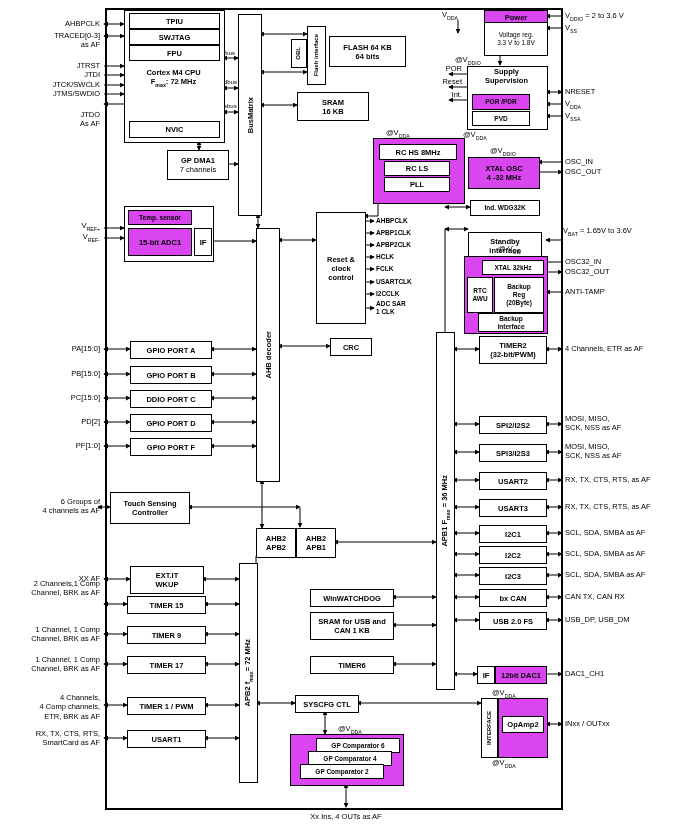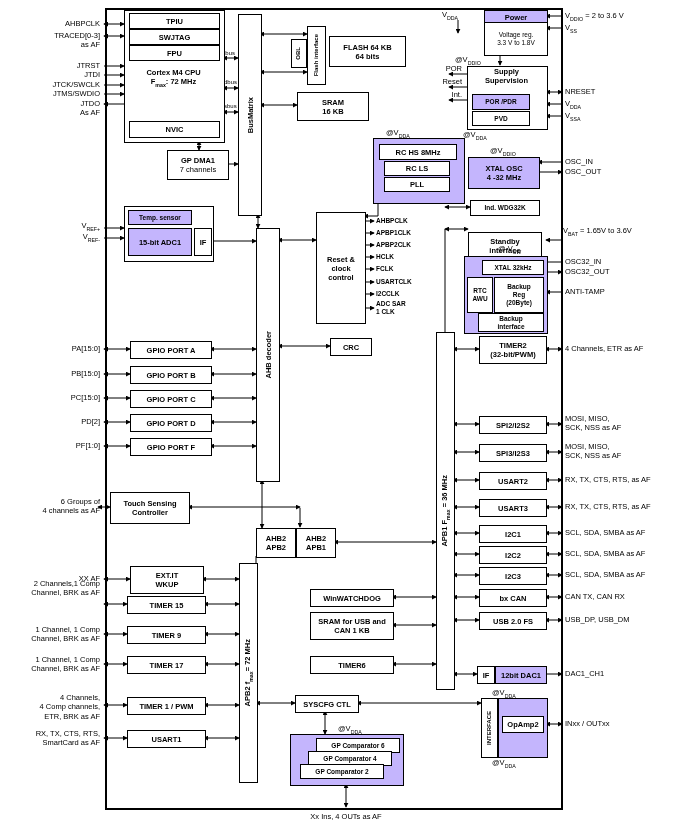--- a/index.html
+++ b/index.html
@@ -6,21 +6,21 @@
   html,body{margin:0;padding:0}
   body{width:680px;height:834px;position:relative;background:#fff;font-family:"Liberation Sans",sans-serif;color:#000;overflow:hidden}
   .chip{position:absolute;border:2px solid #000;background:#fff;z-index:1}
   #wires{position:absolute;left:0;top:0;z-index:2}
   #wires line{stroke:#000;stroke-width:1}
   #wires .d{marker-start:url(#m);marker-end:url(#m)}
   #wires .e{marker-end:url(#m)}
   .b,.cont,.lbl{position:absolute;z-index:3}
   .b{border:1px solid #000;background:#fff;display:flex;align-items:center;justify-content:center;text-align:center;font-size:7.5px;font-weight:bold;line-height:1.2;white-space:pre-line}
   .cont{border:1px solid #000;background:#fff}
-  .g{background:#c4b5fd}
+  .g{background:#d946ef}
   .lbl{font-size:7.5px;line-height:1.25;white-space:pre-line}
   .r{text-align:right}
   .ctr{text-align:center}
   .bold{font-weight:bold}
   .n{font-weight:normal}
   .f65{font-size:6.5px}
   .f6{font-size:6px}
   .tiny{font-size:6px}
   .col{flex-direction:column}
   .v{writing-mode:vertical-rl;transform:rotate(180deg);display:block}
@@ -148,21 +148,21 @@
   <line class="d" x1="346" y1="784" x2="346" y2="807"></line>
 </svg>
 
 <div class="lbl r" style="left:28px;top:19px;width:72px">AHBPCLK</div>
 <div class="lbl r" style="left:28px;top:31px;width:72px">TRACED[0-3]
 as AF</div>
 <div class="lbl r" style="left:40px;top:61px;width:60px">JTRST</div>
 <div class="lbl r" style="left:40px;top:70px;width:60px">JTDI</div>
 <div class="lbl r" style="left:30px;top:80px;width:70px">JTCK/SWCLK</div>
 <div class="lbl r" style="left:30px;top:89px;width:70px">JTMS/SWDIO</div>
-<div class="lbl r" style="left:40px;top:99px;width:60px">JTDO
+<div class="lbl r" style="left:40px;top:110px;width:60px">JTDO
 As AF</div>
 <div class="lbl r" style="left:58px;top:221px;width:42px">V<sub>REF+</sub>
 V<sub>REF-</sub></div>
 <div class="lbl r" style="left:48px;top:344px;width:52px">PA[15:0]</div>
 <div class="lbl r" style="left:48px;top:369px;width:52px">PB[15:0]</div>
 <div class="lbl r" style="left:48px;top:393px;width:52px">PC[15:0]</div>
 <div class="lbl r" style="left:48px;top:417px;width:52px">PD[2]</div>
 <div class="lbl r" style="left:48px;top:441px;width:52px">PF[1:0]</div>
 <div class="lbl r" style="left:6px;top:497px;width:94px">6 Groups of
 4 channels as AF</div>
@@ -266,21 +266,21 @@
 <div class="lbl" style="left:565px;top:267px;width:58px">OSC32_OUT</div>
 <div class="lbl" style="left:565px;top:287px;width:58px">ANTI-TAMP</div>
 
 <div class="cont" style="left:124px;top:206px;width:88px;height:54px"></div>
 <div class="b g f65" style="left:128px;top:210px;width:62px;height:13px">Temp. sensor</div>
 <div class="b g" style="left:128px;top:228px;width:62px;height:26px">15-bit ADC1</div>
 <div class="b" style="left:194px;top:228px;width:16px;height:26px">IF</div>
 
 <div class="b" style="left:130px;top:341px;width:80px;height:16px">GPIO PORT A</div>
 <div class="b" style="left:130px;top:366px;width:80px;height:16px">GPIO PORT B</div>
-<div class="b" style="left:130px;top:390px;width:80px;height:16px">GPIO PORT C</div>
+<div class="b" style="left:130px;top:390px;width:80px;height:16px">DDIO PORT C</div>
 <div class="b" style="left:130px;top:414px;width:80px;height:16px">GPIO PORT D</div>
 <div class="b" style="left:130px;top:438px;width:80px;height:16px">GPIO PORT F</div>
 <div class="b" style="left:330px;top:338px;width:40px;height:16px">CRC</div>
 
 <div class="b" style="left:110px;top:492px;width:78px;height:30px">Touch Sensing
 Controller</div>
 <div class="b" style="left:130px;top:566px;width:72px;height:26px">EXT.IT
 WKUP</div>
 <div class="b" style="left:127px;top:596px;width:77px;height:16px">TIMER 15</div>
 <div class="b" style="left:127px;top:626px;width:77px;height:16px">TIMER 9</div>

